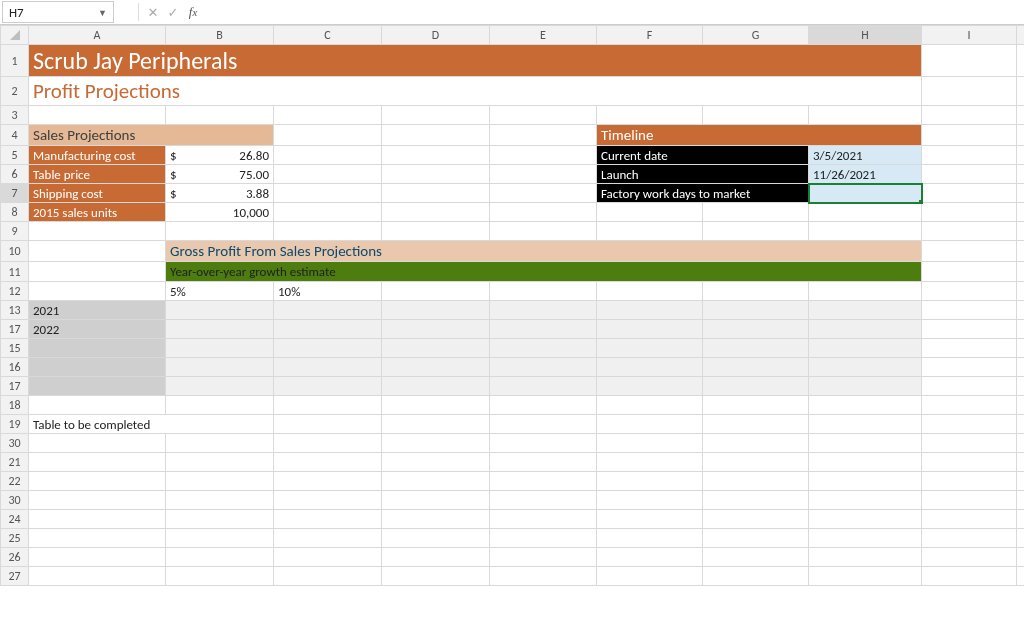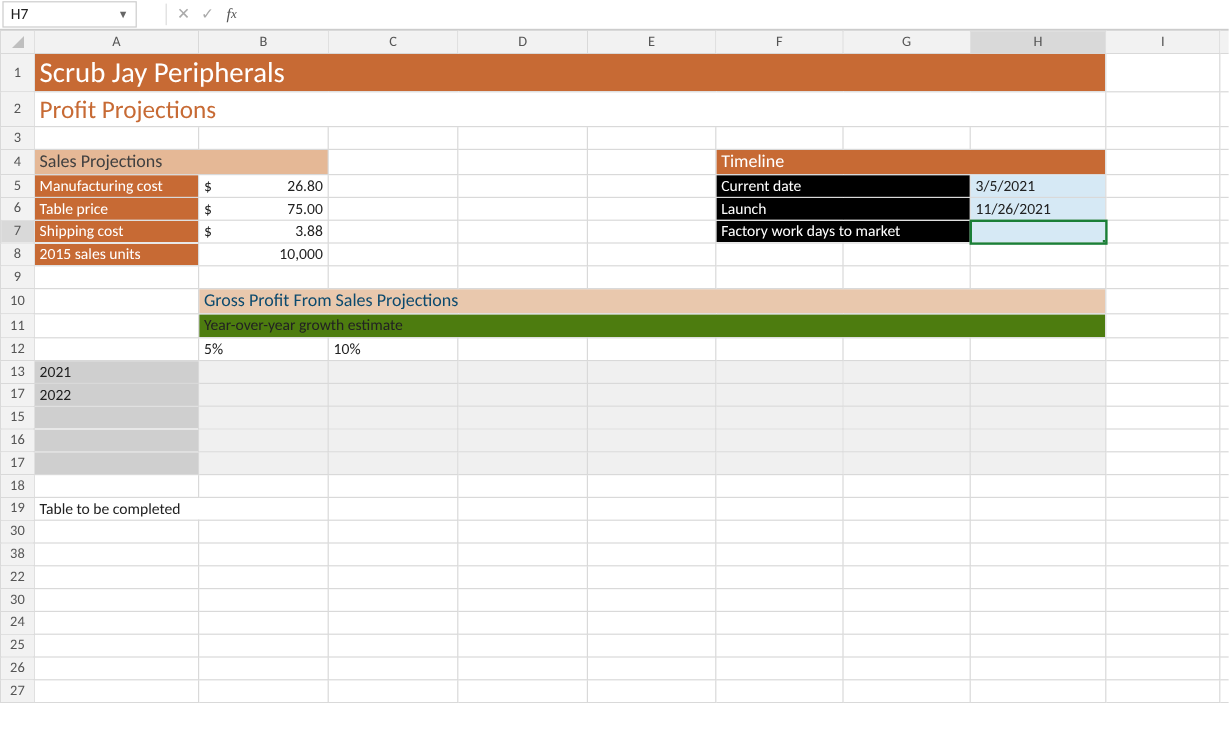--- a/index.html
+++ b/index.html
@@ -759,21 +759,21 @@
             <div class="cell"></div>
           </td>
           <td>
             <div class="cell"></div>
           </td>
           <td>
             <div class="cell"></div>
           </td>
         </tr>
         <tr>
-          <th class="row">38</th>
+          <th class="row">21</th>
           <td>
             <div class="cell"></div>
           </td>
           <td>
             <div class="cell"></div>
           </td>
           <td>
             <div class="cell"></div>
           </td>
           <td>

